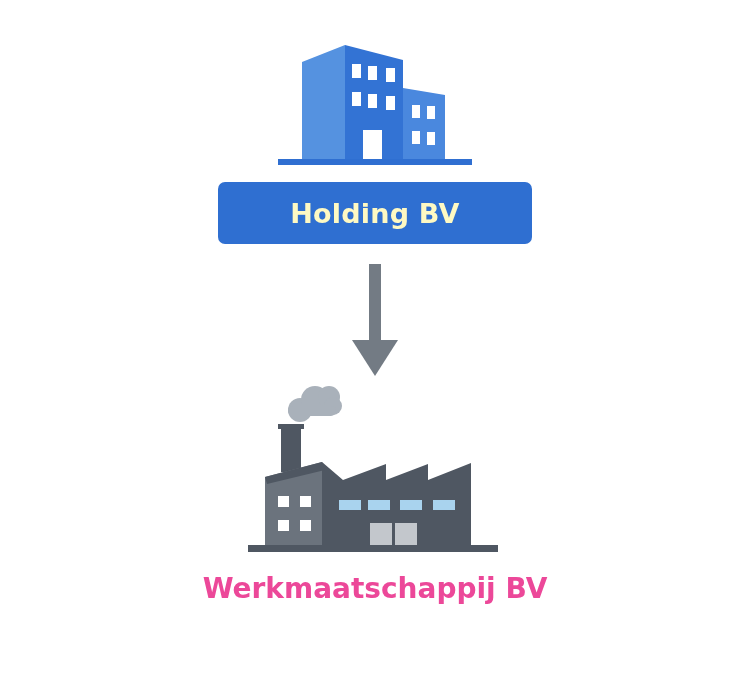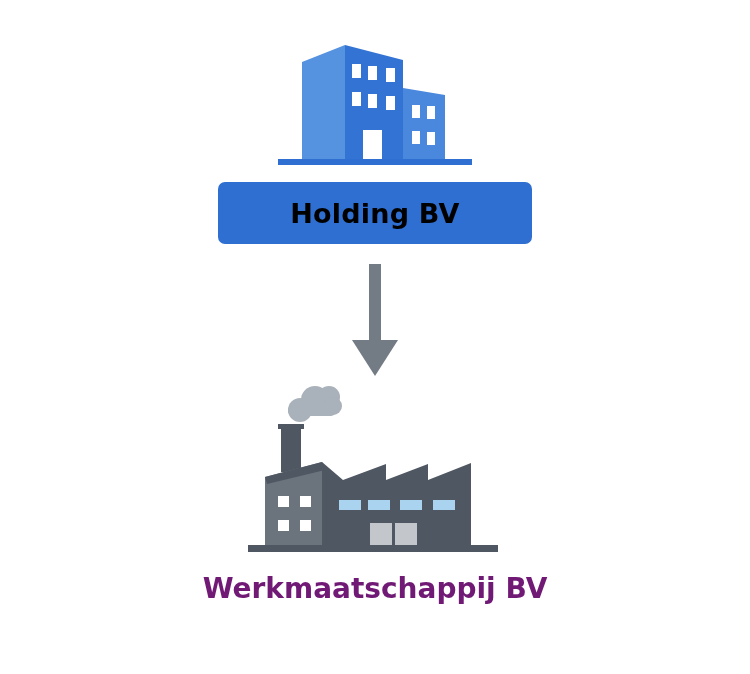--- a/index.html
+++ b/index.html
@@ -5,25 +5,25 @@
     html, body { margin: 0; padding: 0; }
     body {
       width: 750px; height: 674px; background: #ffffff; position: relative; overflow: hidden;
       font-family: "DejaVu Sans", sans-serif;
     }
     .abs { position: absolute; }
     .holding-box {
       position: absolute; left: 218px; top: 182px; width: 314px; height: 62px;
       background: var(--primary); border-radius: 7px;
       display: flex; align-items: center; justify-content: center;
-      color: #000000; font-weight: bold; font-size: 27px; letter-spacing: 0.2px;
+      color: #fef9c3; font-weight: bold; font-size: 27px; letter-spacing: 0.2px;
     }
     .sub-label {
       position: absolute; left: 0; width: 750px; top: 572px; text-align: center;
-      color: #701a75; font-weight: bold; font-size: 28px;
+      color: #ec4899; font-weight: bold; font-size: 28px;
     }
   </style>
 </head>
 <body>
 
 <svg class="abs" style="left:270px; top:40px;" width="210" height="130" viewBox="0 0 210 130">
 
   <polygon points="32,22 75,5 75,120 32,120" fill="#5592e0"></polygon>
 
   <polygon points="75,5 133,20 133,120 75,120" fill="#3373d4"></polygon>

